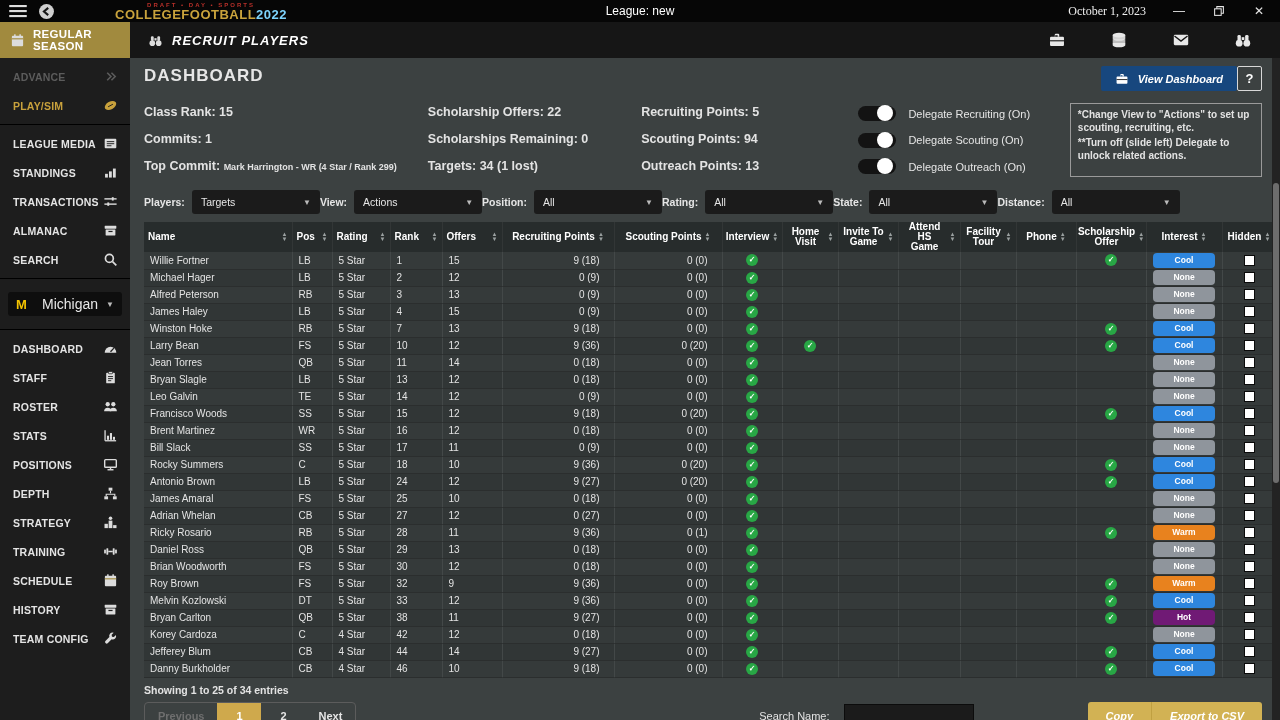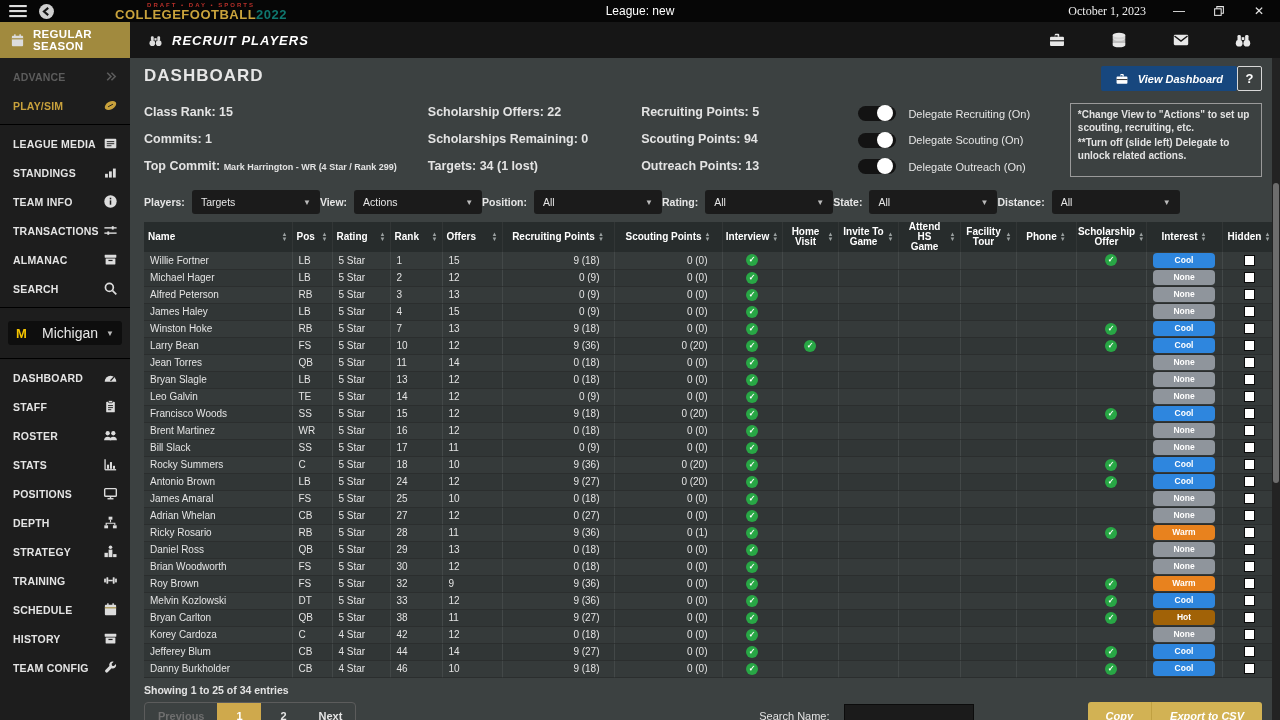--- a/index.html
+++ b/index.html
@@ -6,21 +6,21 @@
   html,body { width:1280px; height:720px; overflow:hidden; background:#000; font-family:"Liberation Sans",sans-serif; }
   body { position:relative; color:#e8e8e8; }
 
   
   .topbar { position:absolute; left:0; top:0; width:1280px; height:22px; background:#060606; display:flex; align-items:center; }
   .hamburger { margin-left:8px; width:20px; color:#dedede; cursor:pointer; }
   .backbtn { margin-left:10px; width:17px; height:17px; cursor:pointer; }
   .logoblock { margin-left:60px; text-align:center; line-height:1; }
   .logo-top { font-size:6px; letter-spacing:2px; color:#b8302a; font-weight:bold; }
   .logo-main { font-size:13px; font-weight:bold; color:#c9a33c; letter-spacing:.5px; }
-  .logo-year { color:#0f766e; }
+  .logo-year { color:#7dd3fc; }
   .league-label { position:absolute; left:0; right:0; text-align:center; font-size:12px; color:#fff; }
   .topbar-right { margin-left:auto; display:flex; align-items:center; gap:26px; padding-right:14px; z-index:2; }
   .win-date { font-family:"Liberation Serif",serif; font-size:12px; color:#efefef; }
   .win-btn { width:14px; height:14px; display:flex; align-items:center; justify-content:center; color:#e6e6e6; font-size:12px; cursor:pointer; }
 
   
   .appbar { position:absolute; left:0; top:22px; width:1280px; height:36px; display:flex; }
   .season-btn { width:130px; height:36px; background:#a18a3e; display:flex; align-items:center; gap:8px; padding-left:10px; cursor:pointer; }
   .season-btn .lbl { font-size:11.5px; font-weight:bold; color:#fff; letter-spacing:.3px; }
   .appbar-rest { flex:1; background:#161616; display:flex; align-items:center; }
@@ -250,30 +250,20 @@
           <svg viewBox="0 0 16 16">
             <g fill="currentColor">
               <rect x="2.2" y="9.4" width="3" height="4"></rect>
               <rect x="6.4" y="6.8" width="3" height="6.6"></rect>
               <rect x="10.6" y="3.8" width="3" height="9.6"></rect>
             </g>
           </svg>
         </span>
       </div>
       <div class="sb-item">
-        <span class="sb-label">TEAM INFO</span>
-        <span class="sb-icon">
-          <svg viewBox="0 0 16 16">
-            <circle cx="8" cy="8" r="6.6" fill="currentColor"></circle>
-            <rect x="7.2" y="6.8" width="1.6" height="4.6" fill="#1d1d1d"></rect>
-            <rect x="7.2" y="4" width="1.6" height="1.7" fill="#1d1d1d"></rect>
-          </svg>
-        </span>
-      </div>
-      <div class="sb-item">
         <span class="sb-label">TRANSACTIONS</span>
         <span class="sb-icon">
           <svg viewBox="0 0 16 16">
             <g stroke="currentColor" stroke-width="1.5">
               <line x1="1.5" y1="5.2" x2="14.5" y2="5.2"></line>
               <line x1="1.5" y1="10.8" x2="14.5" y2="10.8"></line>
             </g>
             <g fill="currentColor">
               <rect x="9.4" y="3.4" width="2" height="3.6"></rect>
               <rect x="4.6" y="9" width="2" height="3.6"></rect>
@@ -1108,21 +1098,21 @@
     <td>11</td>
     <td>9 (27)</td>
     <td>0 (0)</td>
     <td><span class="check">✓</span></td>
     <td></td>
     <td></td>
     <td></td>
     <td></td>
     <td></td>
     <td><span class="check">✓</span></td>
-    <td><span class="badge" style="background:#a16207">Hot</span></td>
+    <td><span class="badge" style="background:#701a75">Hot</span></td>
     <td><span class="chk"></span></td>
   </tr>
         <tr>
     <td>Korey Cardoza</td>
     <td>C</td>
     <td>4 Star</td>
     <td>42</td>
     <td>12</td>
     <td>0 (18)</td>
     <td>0 (0)</td>

